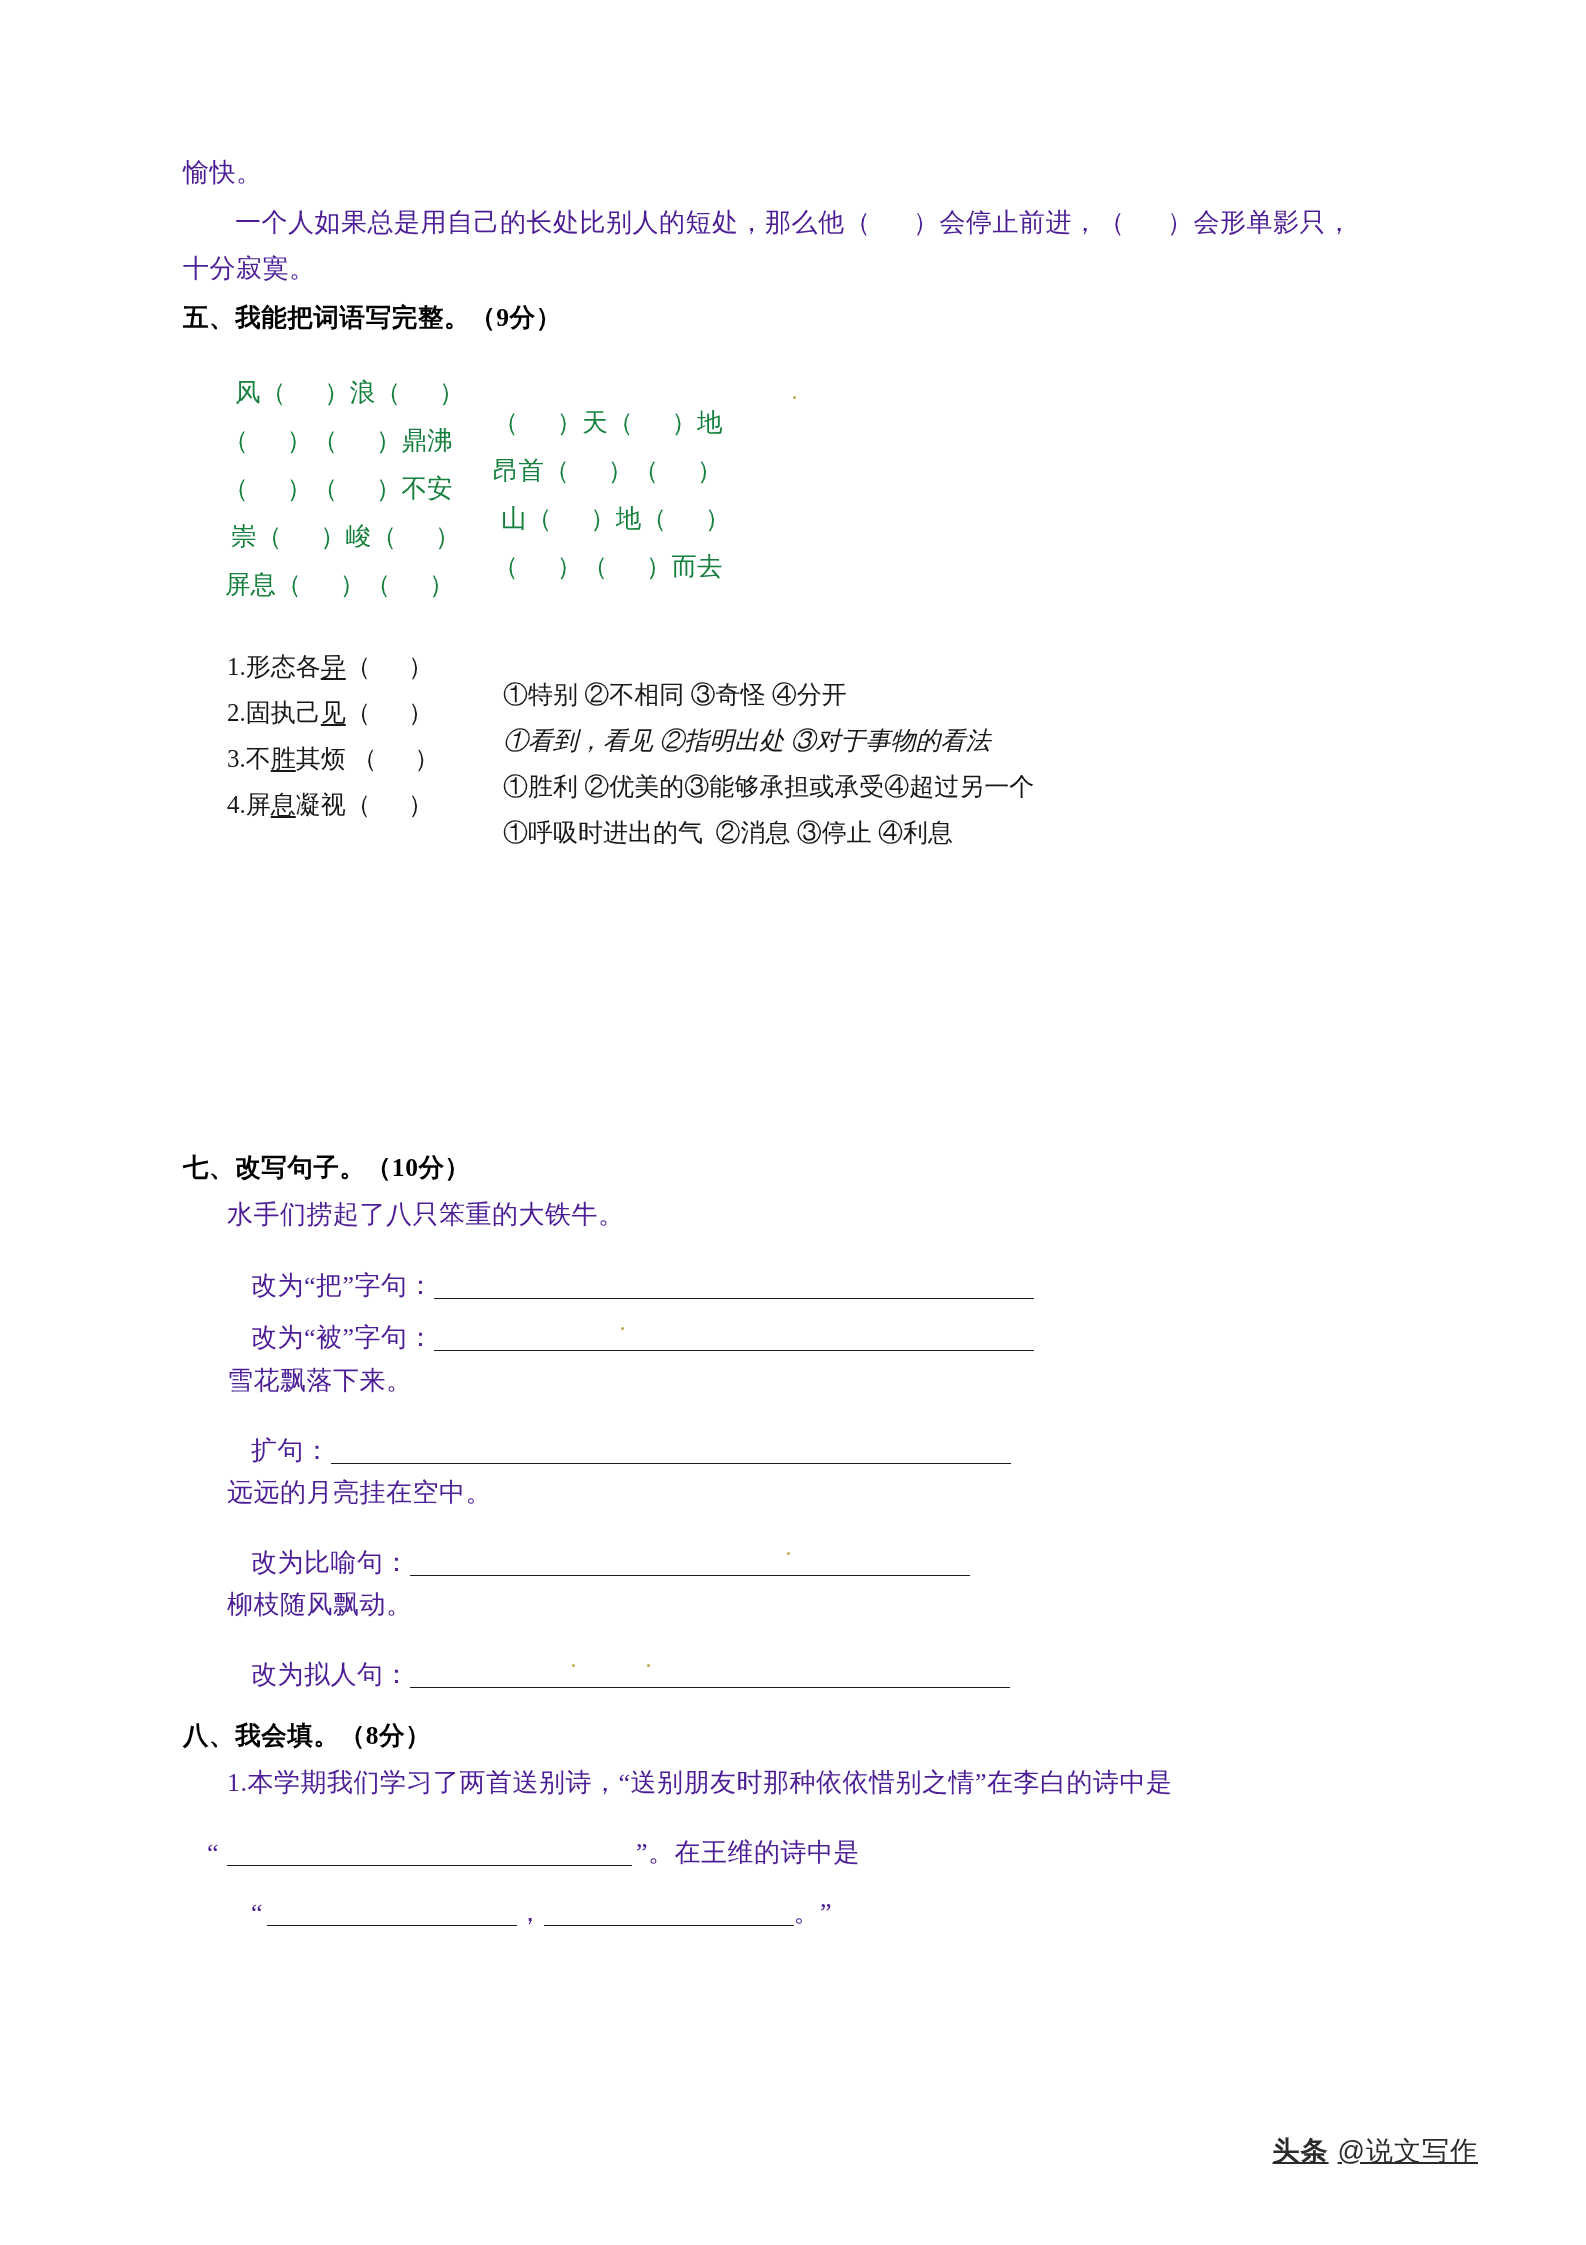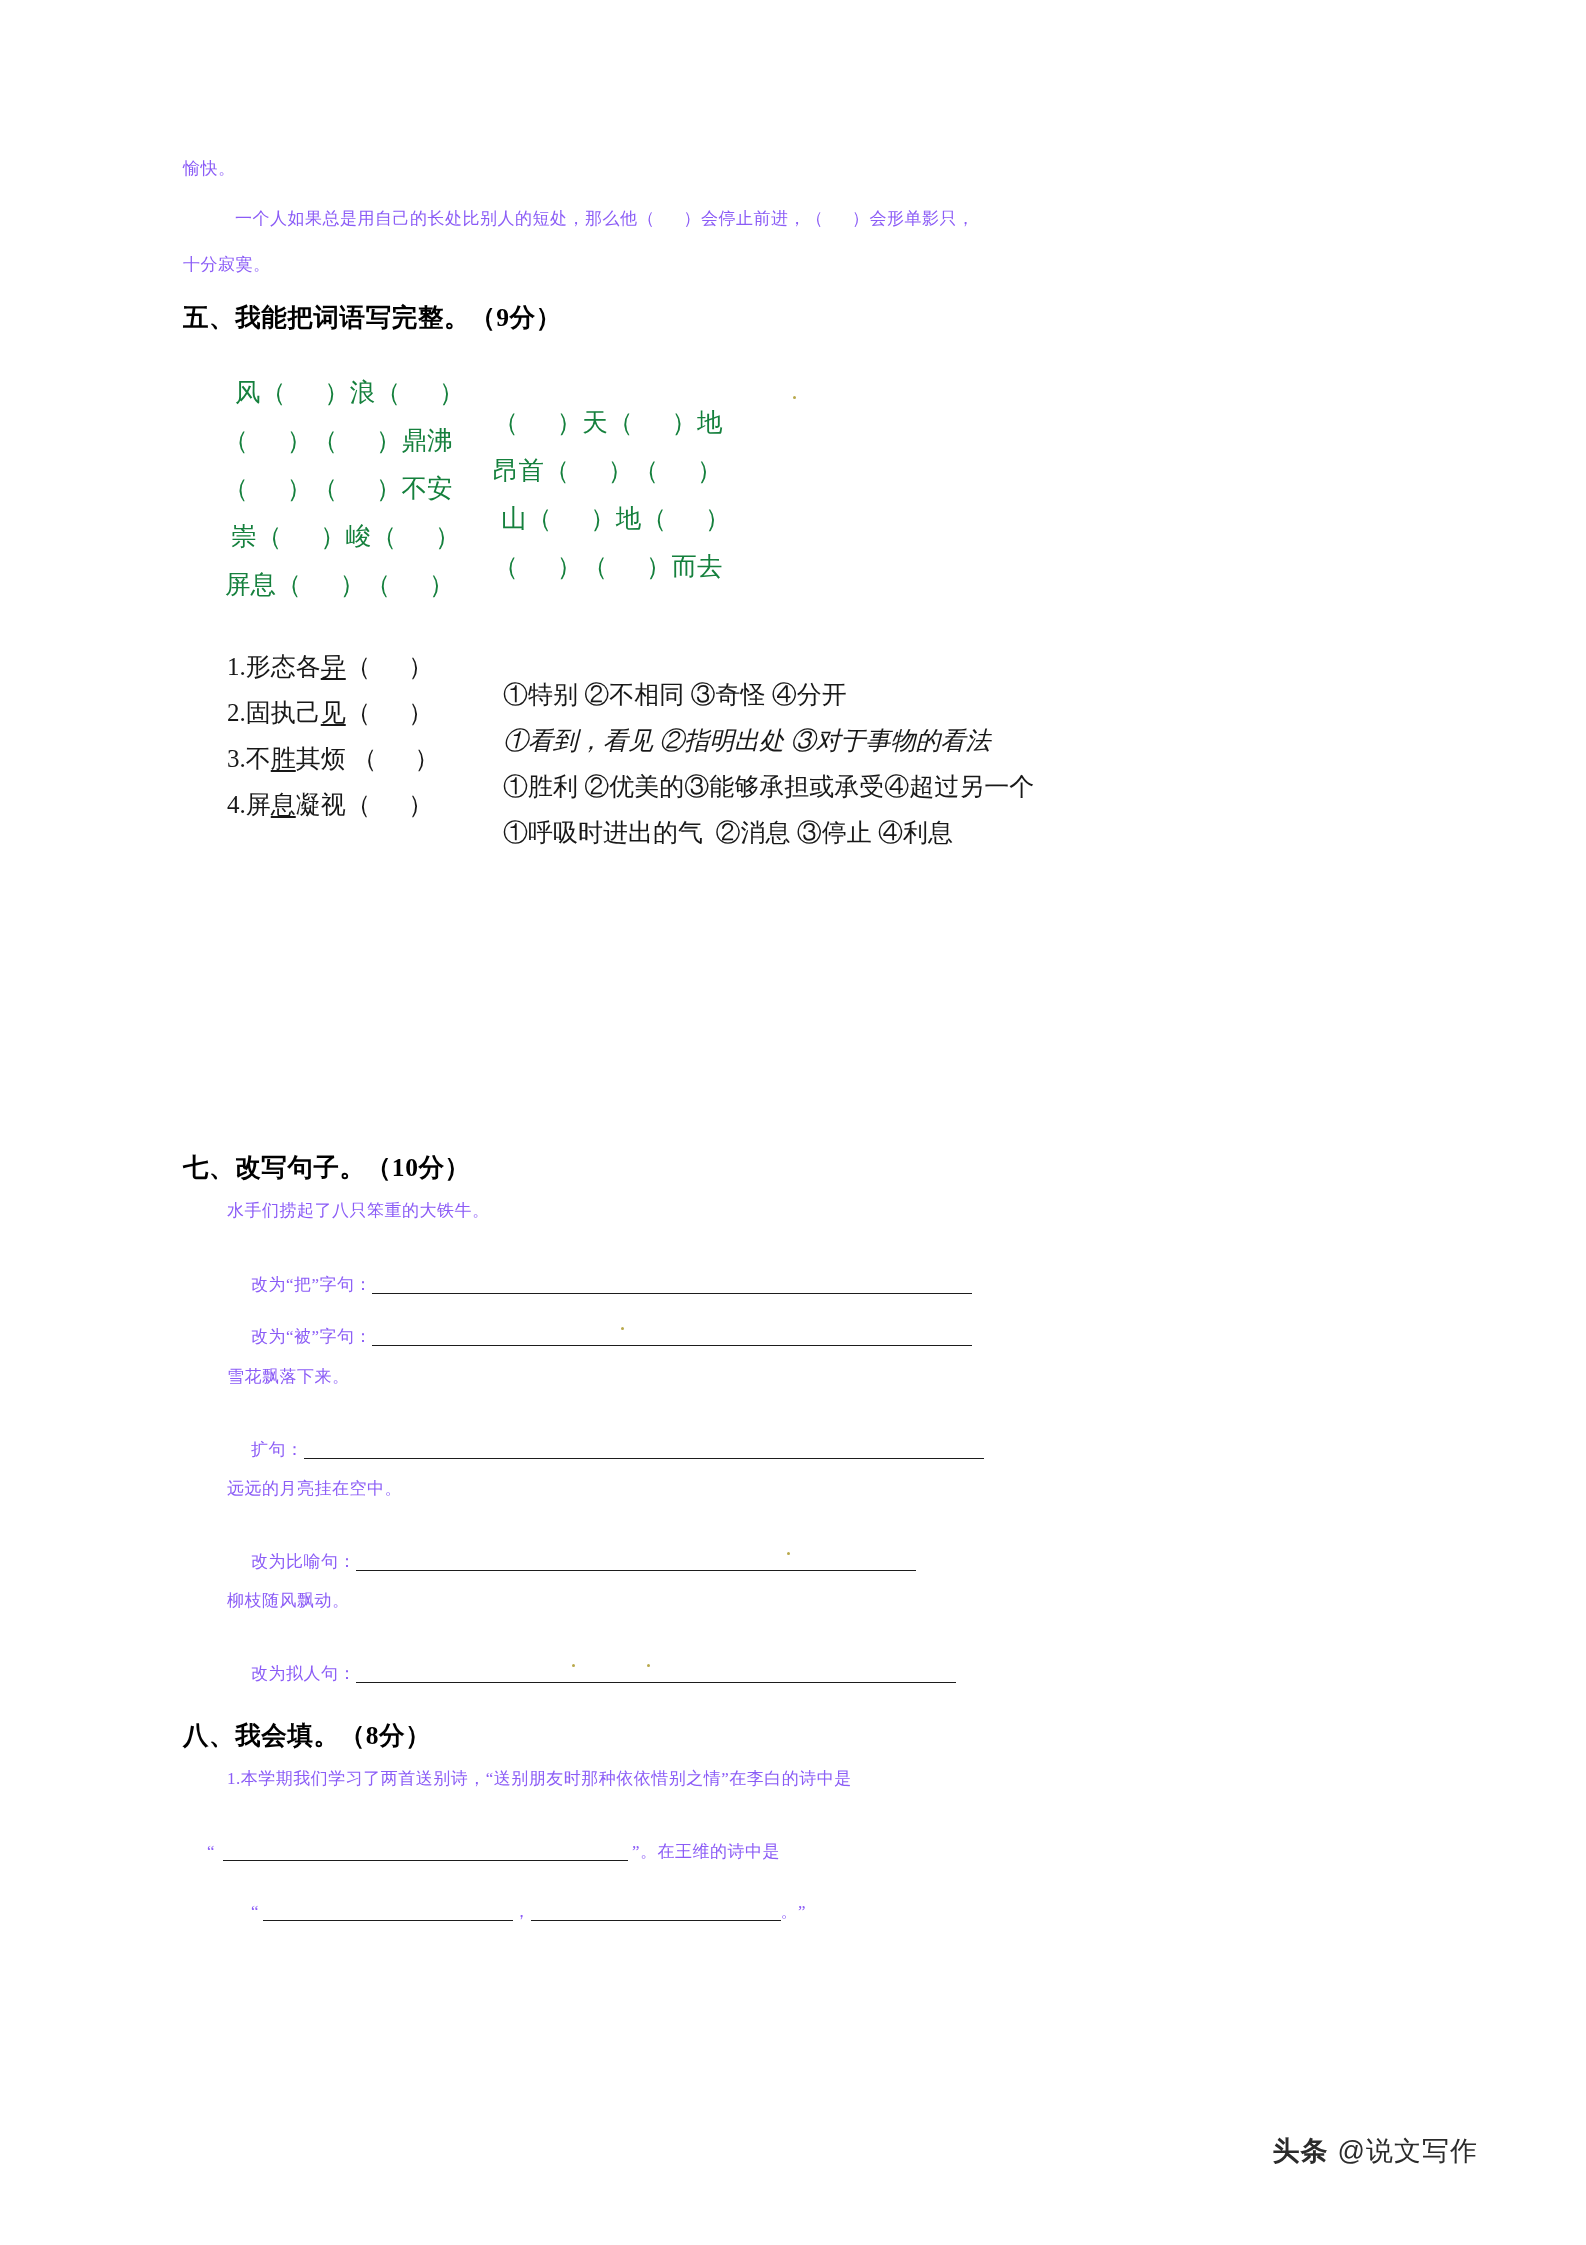--- a/index.html
+++ b/index.html
@@ -22,25 +22,25 @@
   .content {
     position: absolute;
     left: 183px;
     top: 0;
     width: 1225px;
     height: 2245px;
   }
 
   
   .line {
-    font-size: 17px;
+    font-size: 26px;
     line-height: 1.0;
     letter-spacing: 0.5px;
     white-space: pre;
-    color: #8b5cf6;
+    color: #4c1d95;
   }
   .sec-head {
     font-size: 25.5px;
     font-weight: bold;
     letter-spacing: 0.6px;
     color: #000000;
     white-space: pre;
   }
 
   
@@ -88,20 +88,21 @@
     right: 108px;
     bottom: 76px;
     display: flex;
     align-items: center;
     gap: 9px;
     font-size: 27px;
     color: #2b2b2b;
     font-family: "Liberation Sans", sans-serif;
     letter-spacing: 1px;
     white-space: nowrap;
+    text-decoration: underline;
   }
   .wm-logo {
     display: inline-block;
     font-weight: bold;
     font-size: 27px;
     letter-spacing: 1px;
   }
 </style>
 </head>
 <body>

